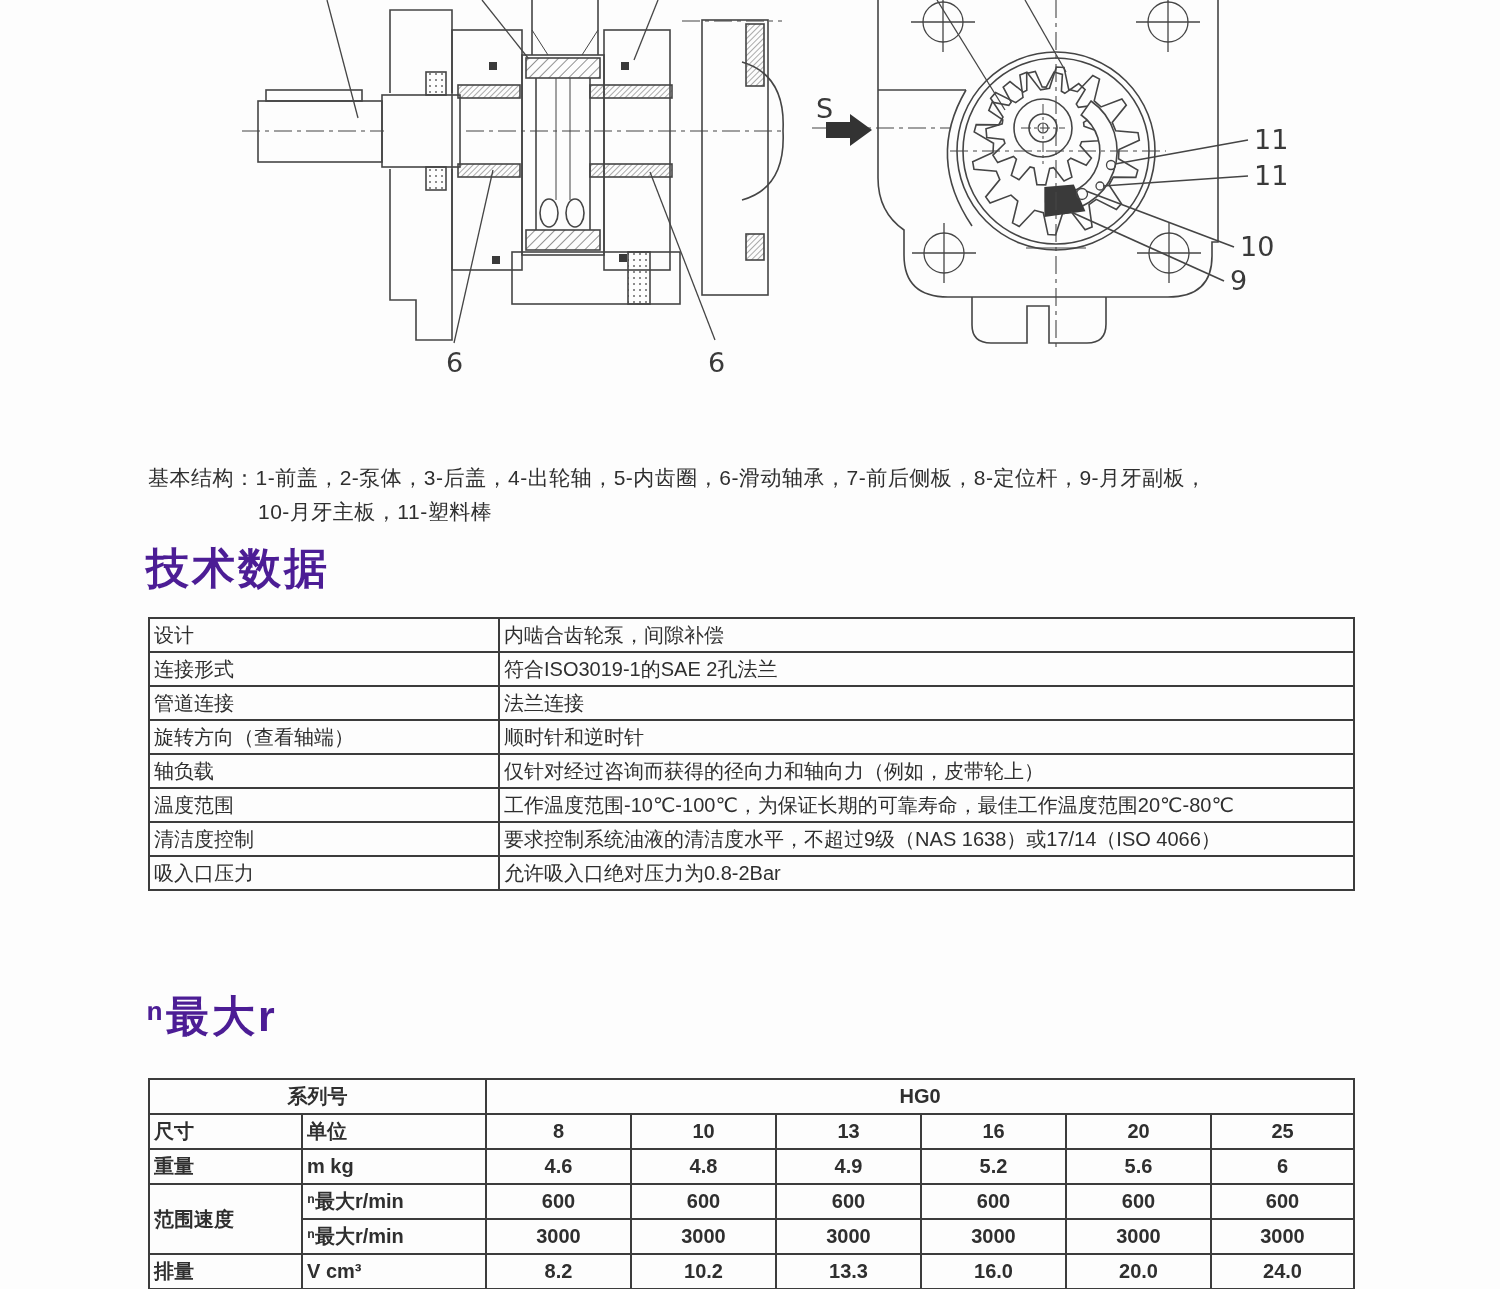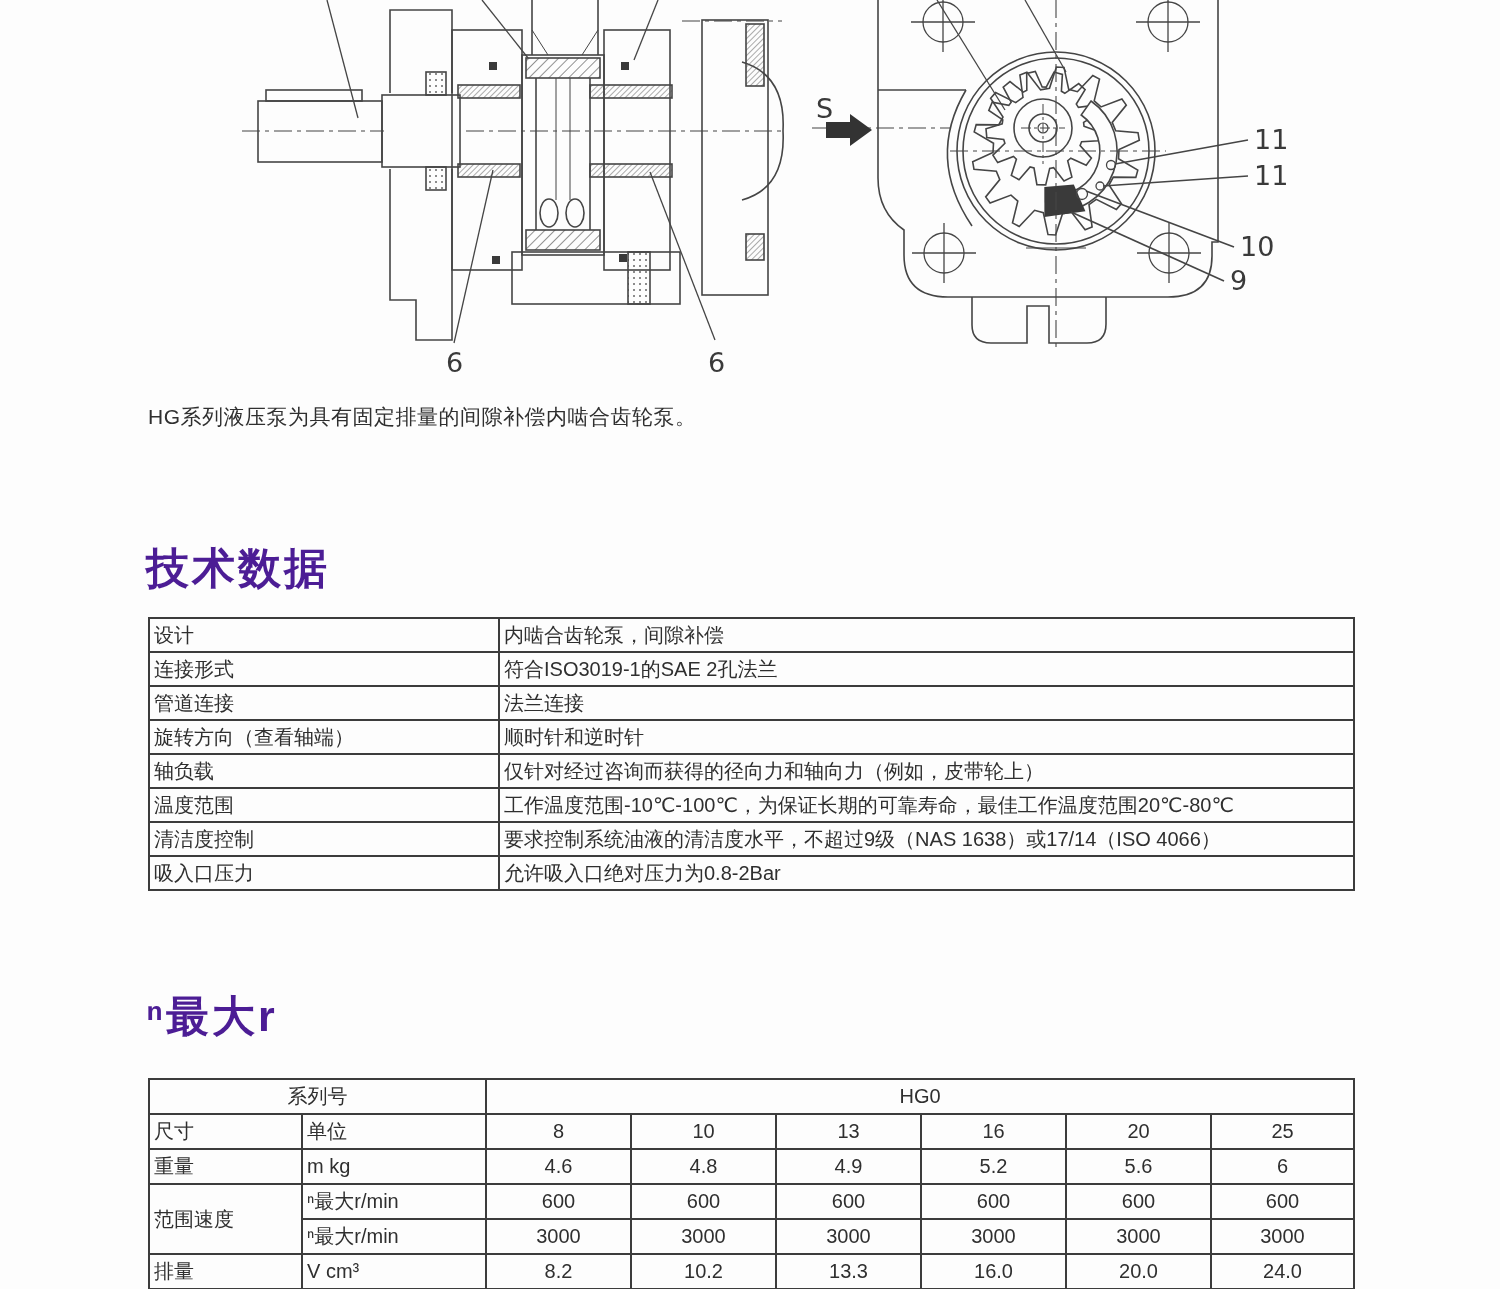--- a/index.html
+++ b/index.html
@@ -21,21 +21,21 @@
   }
   #tech-title{top:540px;}
   #perf-title{top:988px;}
   table{position:absolute;left:148px;border-collapse:collapse;table-layout:fixed;background:#fdfdfd;}
   #tech-table{top:617px;width:1205px;}
   #perf-table{top:1078px;width:1205px;}
   td,th{border:2px solid #3c3c3c;font-size:20px;font-weight:normal;
     height:32px;padding:0 6px;vertical-align:middle;overflow:hidden;white-space:nowrap;}
   .lt{text-align:left;padding-left:4px;}
   .ct{text-align:center;}
-  #perf-table td,#perf-table th{height:33px;}
+  #perf-table td,#perf-table th{height:33px;font-weight:bold;}
 </style>
 </head>
 <body>
 
 <div class="page">
 
   <svg id="fig-left" width="560" height="380" viewBox="0 0 560 380">
     <defs>
       <pattern id="hatch" width="7" height="7" patternUnits="userSpaceOnUse" patternTransform="rotate(45)">
         <line x1="0" y1="0" x2="0" y2="7" stroke="#4a4a4a" stroke-width="1.2"></line>
@@ -164,21 +164,24 @@
     </g>
 
     <polygon points="26,122 50,122 50,114 72,130 50,146 50,138 26,138" fill="#333"></polygon>
     <text class="fig-label" x="16" y="118">S</text>
     <text class="fig-label" x="454" y="149">11</text>
     <text class="fig-label" x="454" y="185">11</text>
     <text class="fig-label" x="440" y="256">10</text>
     <text class="fig-label" x="430" y="290">9</text>
   </svg>
 
-  <div class="intro1">HG系列液压泵为具有固定排量的间隙补偿内啮合齿轮泵。</div>
+  <div class="intro2">
+    <div>基本结构：1-前盖，2-泵体，3-后盖，4-出轮轴，5-内齿圈，6-滑动轴承，7-前后侧板，8-定位杆，9-月牙副板，</div>
+    <div class="cont">10-月牙主板，11-塑料棒</div>
+  </div>
 
   <h2 class="sec-title" id="tech-title">技术数据</h2>
   <table id="tech-table">
     <colgroup>
         <col style="width:350px">
         <col style="width:855px">
       </colgroup>
     <tbody>
         <tr>
           <td class="lt">设计</td>

